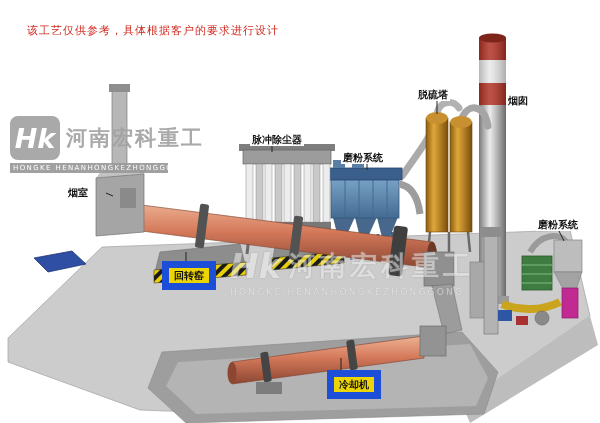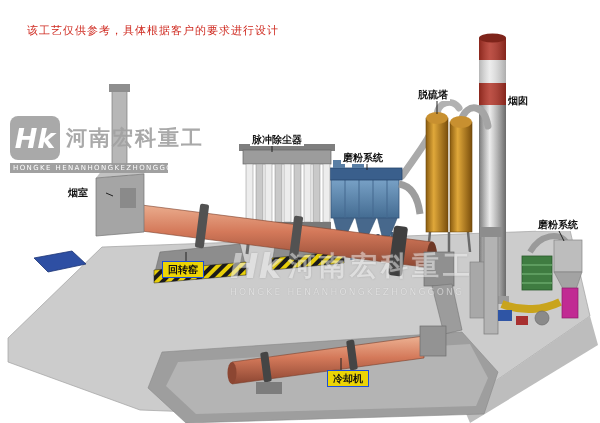--- a/index.html
+++ b/index.html
@@ -4,21 +4,21 @@
 <style>
   *{margin:0;padding:0;box-sizing:border-box}
   html,body{width:600px;height:423px;overflow:hidden;background:#fff;
     font-family:"DejaVu Sans","Liberation Sans",sans-serif}
   #stage{position:relative;width:592px;height:423px;background:#fff}
   #scene{position:absolute;left:0;top:0}
   .disclaimer{position:absolute;left:27px;top:23px;font-size:11px;color:#cf2a20;
     letter-spacing:1px;white-space:nowrap}
   .lbl{position:absolute;font-size:10px;line-height:13px;color:#111;background:#fff;
     padding:0 2px;white-space:nowrap;font-weight:600}
-  .lbl.hazard{background:#ecd405;border:1px solid #1d4ed8;padding:1px 5px;font-weight:700}
+  .lbl.hazard{background:#ecd405;border:7px solid #1d4ed8;padding:1px 5px;font-weight:700}
   
   .logo-wm{position:absolute;left:10px;top:116px;opacity:.92}
   .logo-row{display:flex;align-items:center;gap:6px}
   .logo-box{width:50px;height:44px;background:#a2a2a2;border-radius:8px;
     display:flex;align-items:center;justify-content:center}
   .logo-box span{color:#fff;font-size:27px;font-weight:bold;font-style:italic}
   .logo-cn{font-size:21px;font-weight:bold;color:#a2a2a2;letter-spacing:2px;white-space:nowrap}
   .logo-en{margin-top:3px;background:#9a9a9a;color:#fff;font-size:7px;letter-spacing:1.4px;
     padding:1px 3px;text-align:center;width:158px;white-space:nowrap;overflow:hidden}
   

